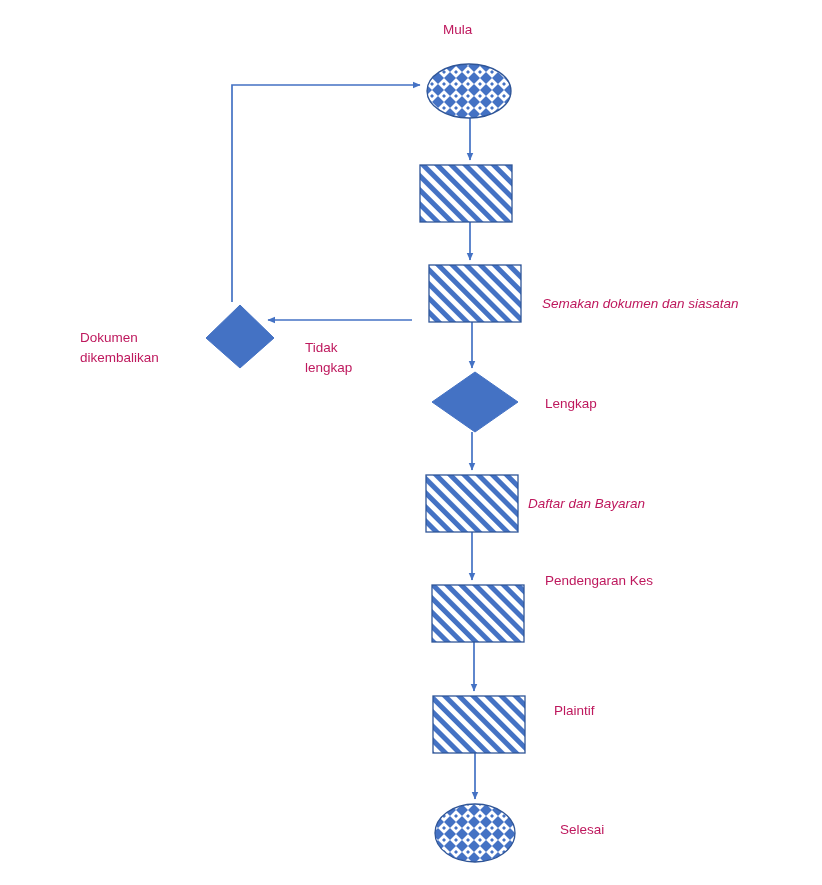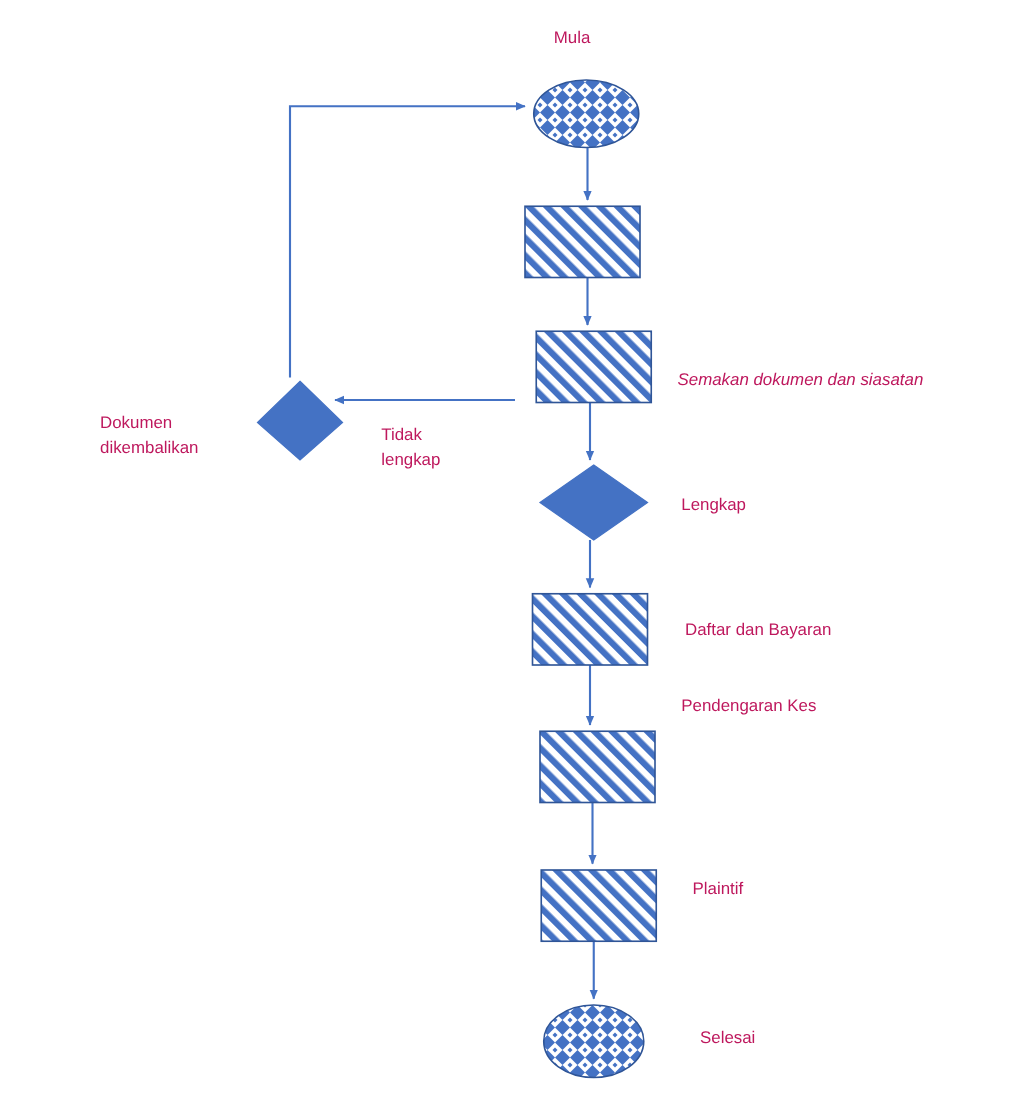--- a/index.html
+++ b/index.html
@@ -127,21 +127,21 @@
     <span>dikembalikan</span>
   </div>
 
   <div class="lbl center" style="left:305px; top:338px; width:72px;">
     <span>Tidak</span><br>
     <span>lengkap</span>
   </div>
 
   <div class="lbl" style="left:545px; top:394px;">Lengkap</div>
 
-  <div class="lbl" style="left:548px; top:494px;">Daftar dan Bayaran</div>
+  <div class="lbl" style="left:528px; top:494px;font-style:italic;">Daftar dan Bayaran</div>
 
-  <div class="lbl" style="left:545px; top:555px;">Pendengaran Kes</div>
+  <div class="lbl" style="left:545px; top:571px;">Pendengaran Kes</div>
 
   <div class="lbl" style="left:554px; top:701px;">Plaintif</div>
 
   <div class="lbl" style="left:560px; top:820px;">Selesai</div>
 
 </div>
 
 </body></html>

